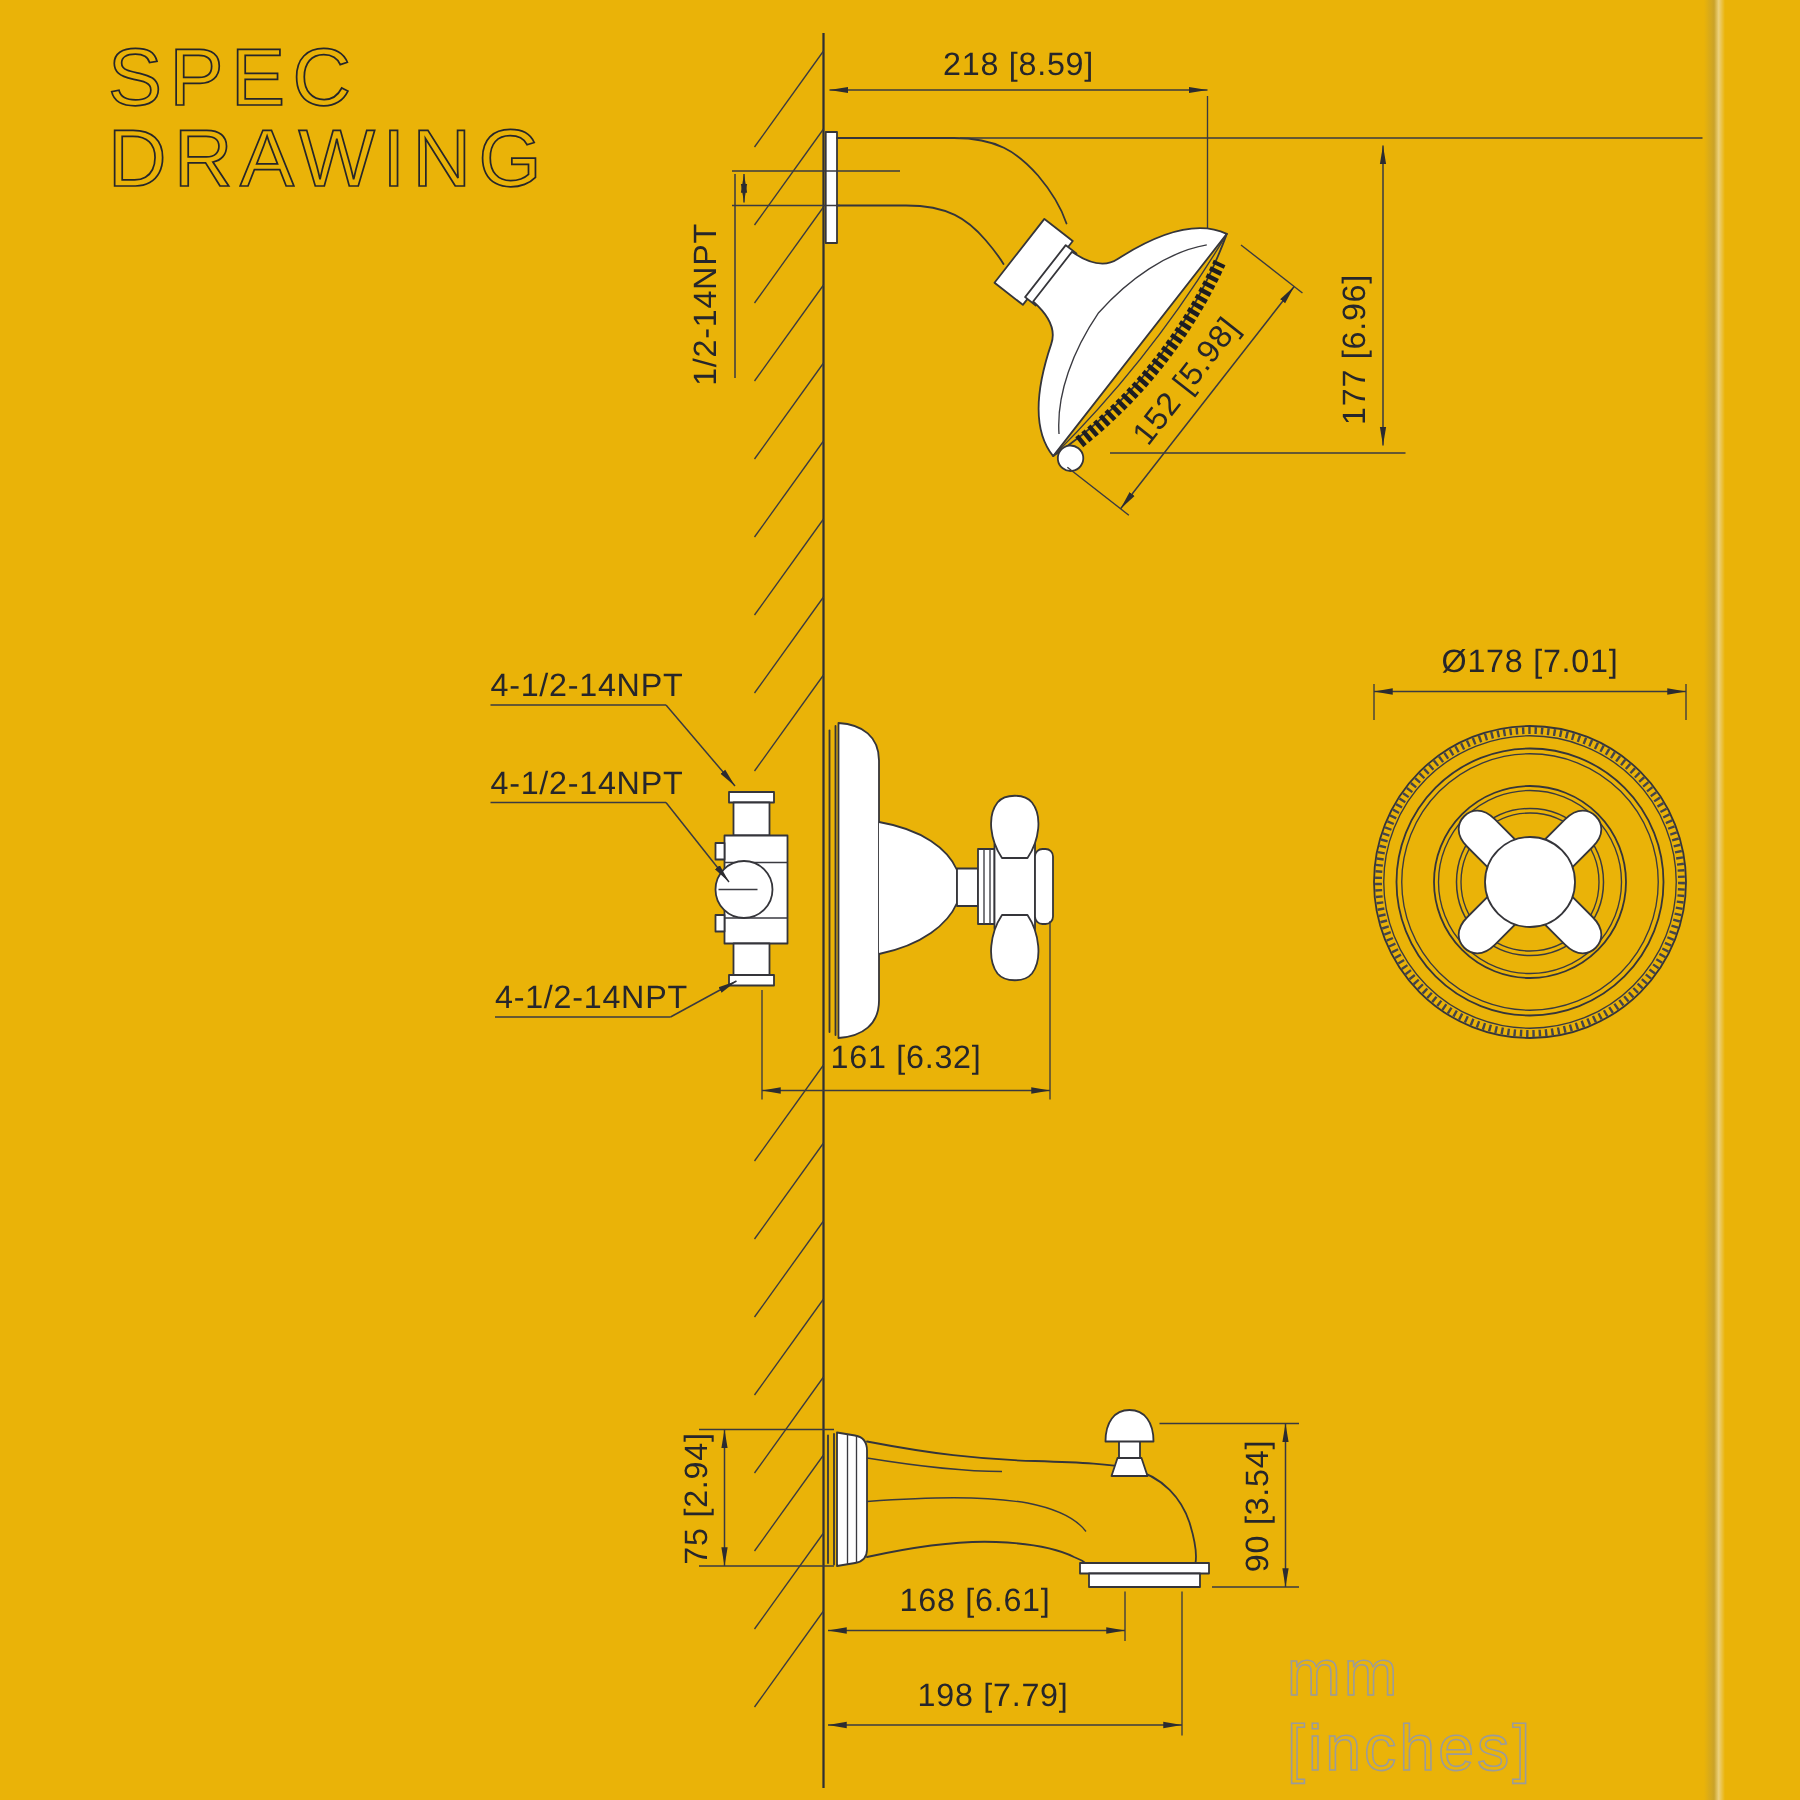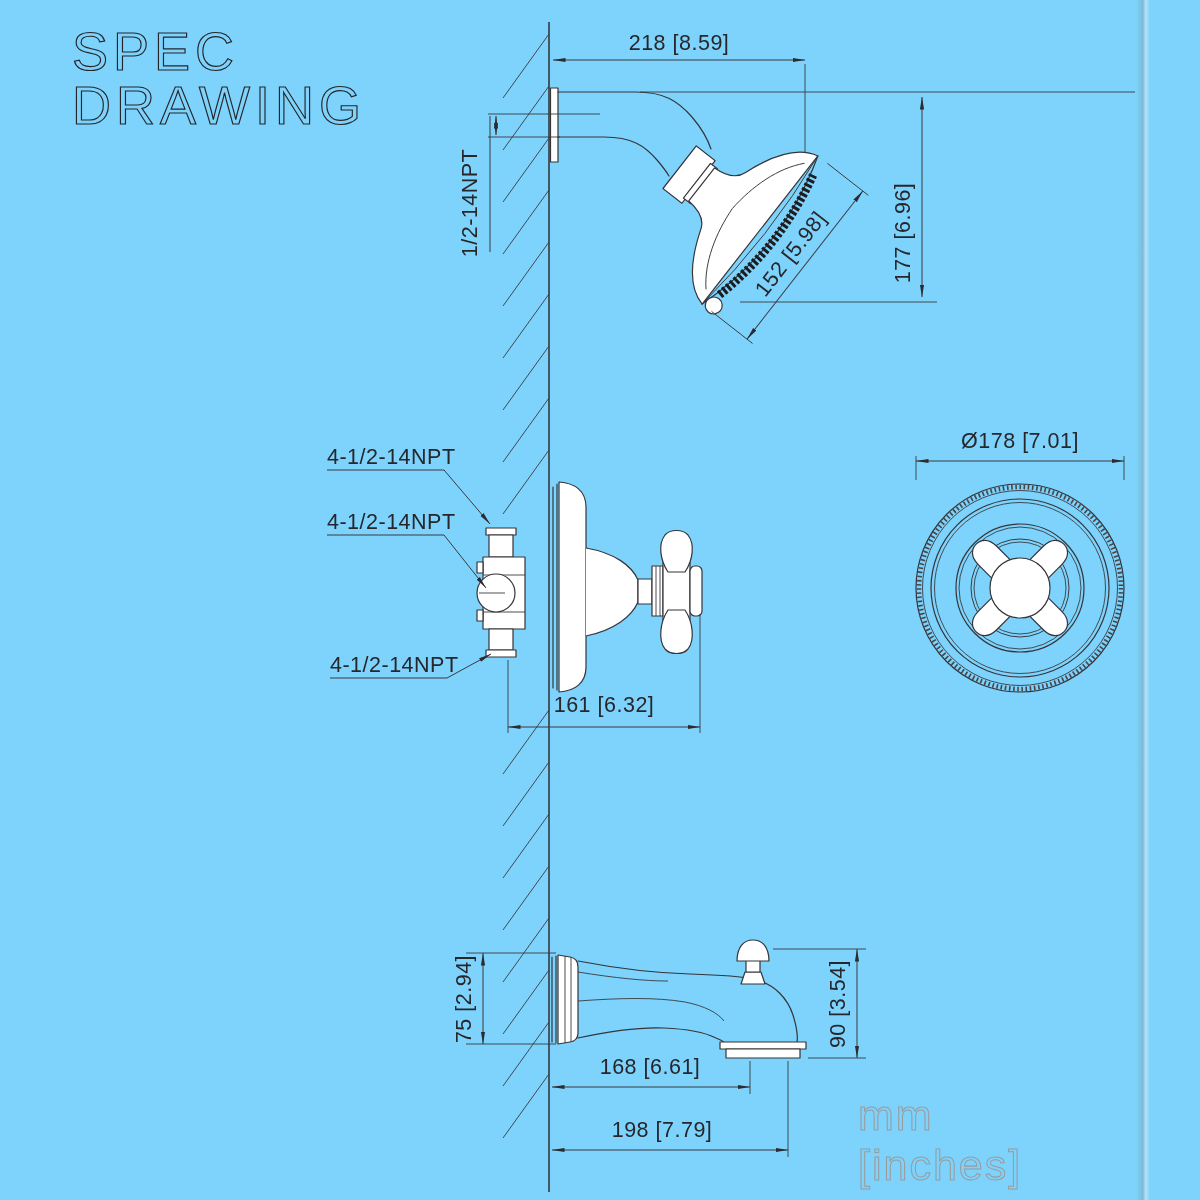--- a/index.html
+++ b/index.html
@@ -1,16 +1,16 @@
 <!DOCTYPE html>
 <html><head>
 <meta charset="utf-8">
 <style>
   html,body{margin:0;padding:0;background:#ffffff;width:1200px;height:1200px;overflow:hidden;}
-  #stage{position:relative;width:1200px;height:1200px;background:#7dd3fc;}
+  #stage{position:relative;width:1200px;height:1200px;background:#eab308;}
   svg{position:absolute;left:0;top:0;}
   .edge-band{position:absolute;top:0;bottom:0;left:1136px;width:14px;
     background:linear-gradient(to right,rgba(120,120,125,0) 0%,rgba(120,120,125,0.28) 48%,rgba(240,240,240,0.5) 70%,rgba(255,255,255,0) 100%);}
   text{font-family:"Liberation Sans","DejaVu Sans",sans-serif;}
   .dimtxt{font-size:21.5px;fill:#26262b;letter-spacing:0.5px;}
   .thintitle{font-size:54px;letter-spacing:5px;fill:none;stroke:#26262a;stroke-width:1.15;}
   .unitstxt{font-size:43px;letter-spacing:2px;fill:none;stroke:#9b9b9b;stroke-width:1.05;}
   .obj{stroke:#35353a;stroke-width:1.2;fill:none;stroke-linecap:round;stroke-linejoin:round;}
   .objf{stroke:#35353a;stroke-width:1.2;fill:#ffffff;stroke-linejoin:round;}
   .thin{stroke:#3a3a40;stroke-width:0.9;fill:none;}

